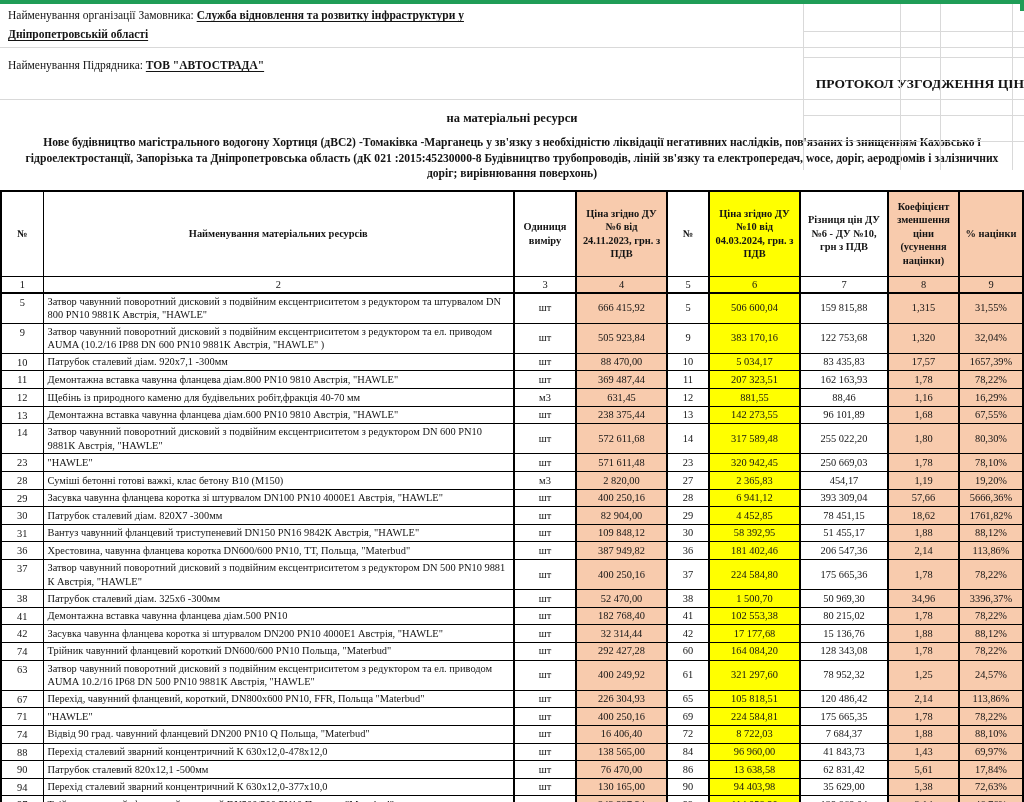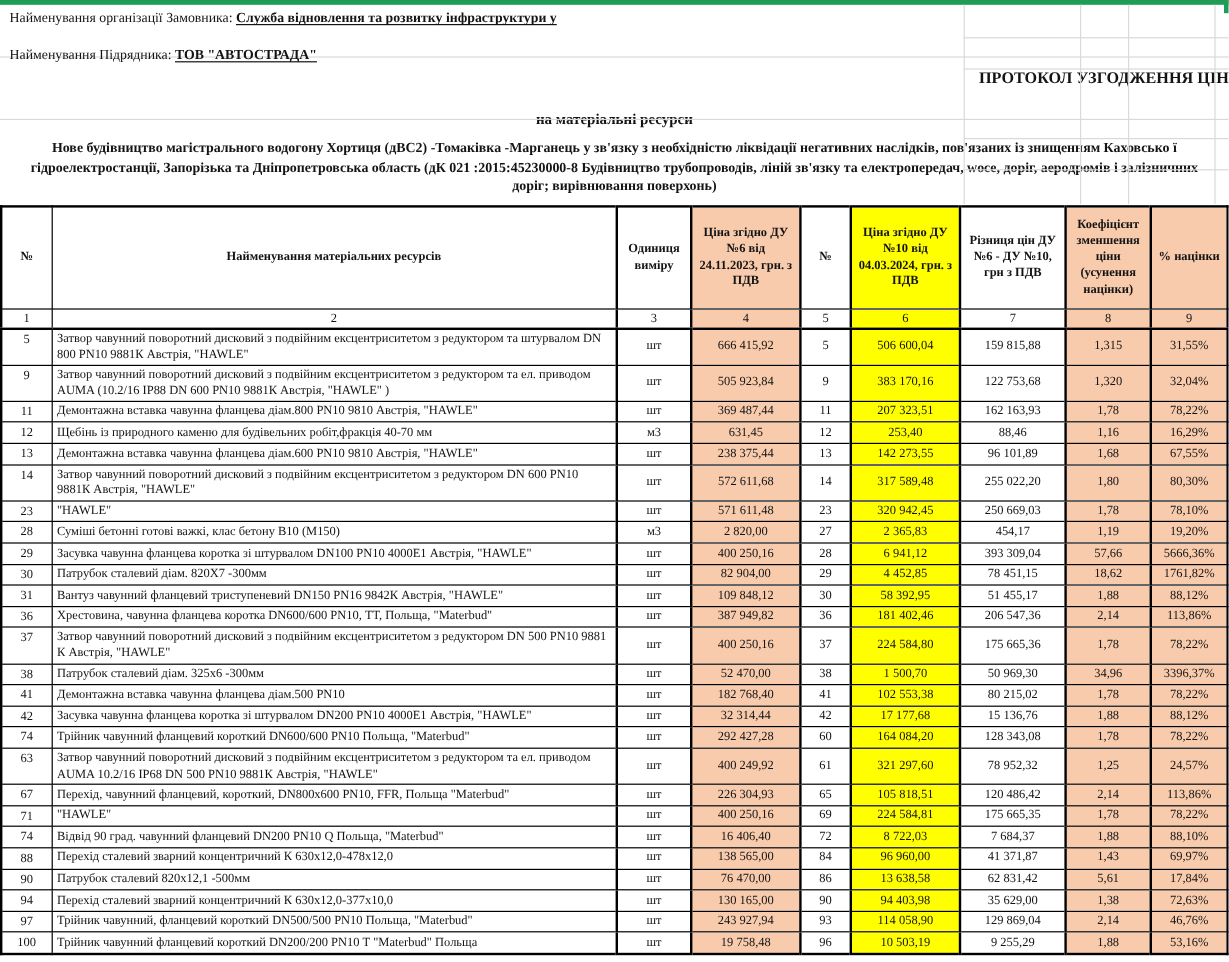--- a/index.html
+++ b/index.html
@@ -68,20 +68,23 @@
   <div class="fline h" style="left:0;top:99px;width:1024px;"></div>
   <div class="fline h" style="left:803px;top:31px;width:221px;"></div>
   <div class="fline h" style="left:803px;top:57px;width:221px;"></div>
   <div class="fline h" style="left:803px;top:115px;width:221px;"></div>
   <div class="fline h" style="left:803px;top:141px;width:221px;"></div>
 
   <div class="doc-header">
     <div class="hdr-row">
       <span class="hdr-label">Найменування організації Замовника:</span>
       <span class="hdr-value">Служба відновлення та розвитку інфраструктури у</span>
+    </div>
+    <div class="hdr-row2">
+      <span class="hdr-value">Дніпропетровській області</span>
     </div>
     <div class="hdr-spacer"></div>
     <div class="hdr-row">
       <span class="hdr-label">Найменування Підрядника:</span>
       <span class="hdr-value">ТОВ "АВТОСТРАДА"</span>
     </div>
   </div>
 
   <div class="title">ПРОТОКОЛ УЗГОДЖЕННЯ ЦІН</div>
   <div class="subtitle">на матеріальні ресурси</div>
@@ -140,37 +143,48 @@
           <td class="c-name">Затвор чавунний поворотний дисковий з подвійним ексцентриситетом з редуктором та ел. приводом AUMA (10.2/16 IP88 DN 600 PN10 9881К Австрія, "HAWLE" )</td>
           <td class="c-unit bl2">шт</td>
           <td class="peach bl2">505 923,84</td>
           <td class="c-rownum2 bl2">9</td>
           <td class="yellow bl2">383 170,16</td>
           <td class="c-diff bl2">122 753,68</td>
           <td class="peach bl2">1,320</td>
           <td class="peach bl2">32,04%</td>
         </tr>
         <tr>
+          <td class="c-rownum">10</td>
+          <td class="c-name">Патрубок сталевий діам. 920х7,1 -300мм</td>
+          <td class="c-unit bl2">шт</td>
+          <td class="peach bl2">88 470,00</td>
+          <td class="c-rownum2 bl2">10</td>
+          <td class="yellow bl2">5 034,17</td>
+          <td class="c-diff bl2">83 435,83</td>
+          <td class="peach bl2">17,57</td>
+          <td class="peach bl2">1657,39%</td>
+        </tr>
+        <tr>
           <td class="c-rownum">11</td>
           <td class="c-name">Демонтажна вставка чавунна фланцева діам.800 PN10 9810 Австрія, "HAWLE"</td>
           <td class="c-unit bl2">шт</td>
           <td class="peach bl2">369 487,44</td>
           <td class="c-rownum2 bl2">11</td>
           <td class="yellow bl2">207 323,51</td>
           <td class="c-diff bl2">162 163,93</td>
           <td class="peach bl2">1,78</td>
           <td class="peach bl2">78,22%</td>
         </tr>
         <tr>
           <td class="c-rownum">12</td>
           <td class="c-name">Щебінь із природного каменю для будівельних робіт,фракція 40-70 мм</td>
           <td class="c-unit bl2">м3</td>
           <td class="peach bl2">631,45</td>
           <td class="c-rownum2 bl2">12</td>
-          <td class="yellow bl2">253,40</td>
+          <td class="yellow bl2">881,55</td>
           <td class="c-diff bl2">88,46</td>
           <td class="peach bl2">1,16</td>
           <td class="peach bl2">16,29%</td>
         </tr>
         <tr>
           <td class="c-rownum">13</td>
           <td class="c-name">Демонтажна вставка чавунна фланцева діам.600 PN10 9810 Австрія, "HAWLE"</td>
           <td class="c-unit bl2">шт</td>
           <td class="peach bl2">238 375,44</td>
           <td class="c-rownum2 bl2">13</td>
@@ -355,21 +369,21 @@
           <td class="peach bl2">1,88</td>
           <td class="peach bl2">88,10%</td>
         </tr>
         <tr>
           <td class="c-rownum">88</td>
           <td class="c-name">Перехід сталевий зварний концентричний К 630х12,0-478х12,0</td>
           <td class="c-unit bl2">шт</td>
           <td class="peach bl2">138 565,00</td>
           <td class="c-rownum2 bl2">84</td>
           <td class="yellow bl2">96 960,00</td>
-          <td class="c-diff bl2">41 371,87</td>
+          <td class="c-diff bl2">41 843,73</td>
           <td class="peach bl2">1,43</td>
           <td class="peach bl2">69,97%</td>
         </tr>
         <tr>
           <td class="c-rownum">90</td>
           <td class="c-name">Патрубок сталевий 820х12,1 -500мм</td>
           <td class="c-unit bl2">шт</td>
           <td class="peach bl2">76 470,00</td>
           <td class="c-rownum2 bl2">86</td>
           <td class="yellow bl2">13 638,58</td>

